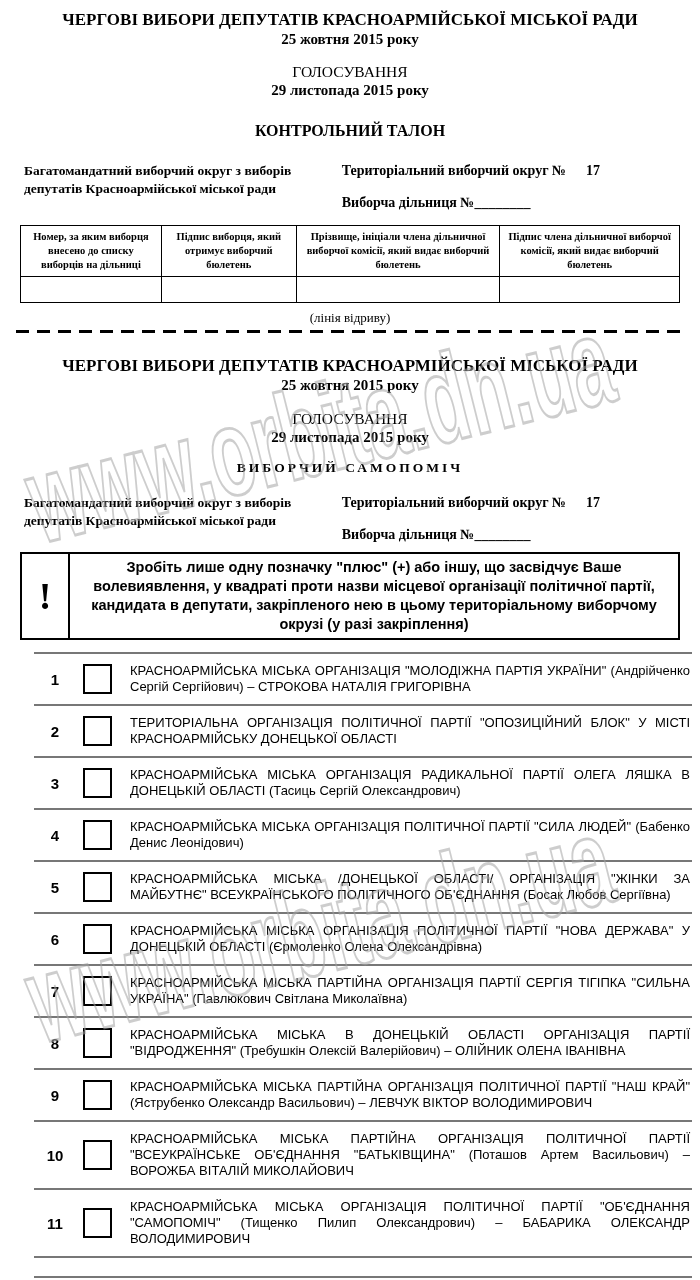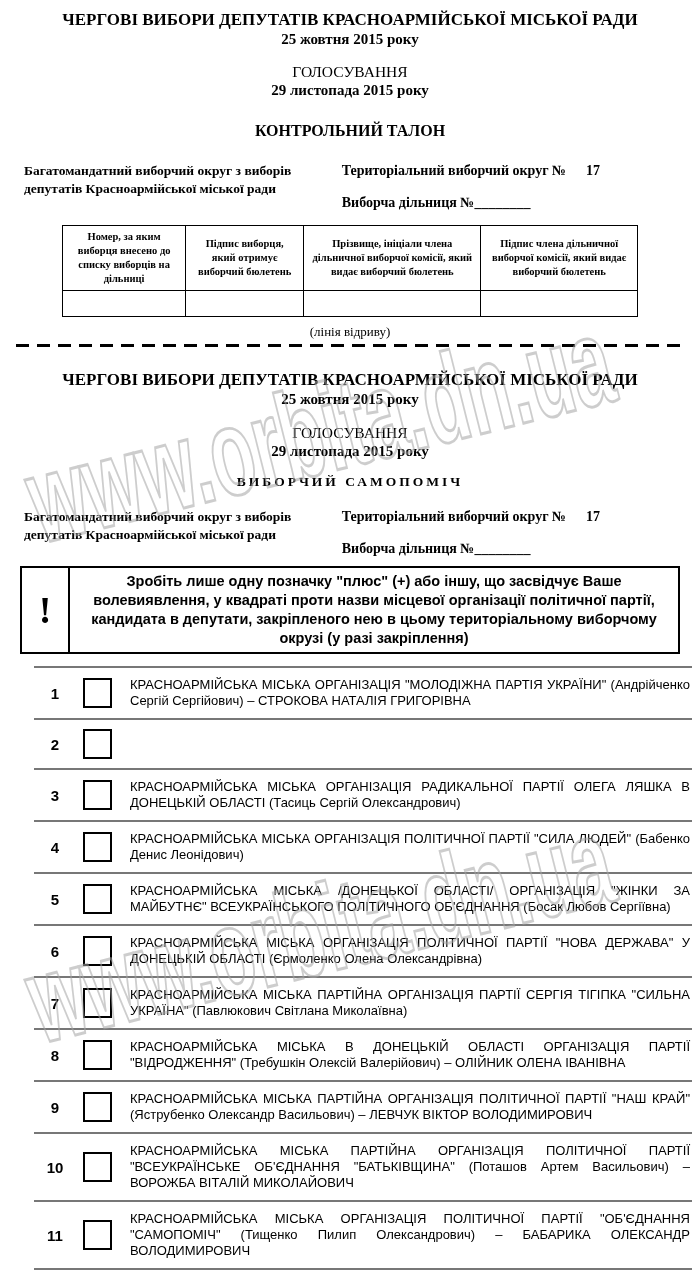--- a/index.html
+++ b/index.html
@@ -17,21 +17,21 @@
   .h-talon { font-size:16px; font-weight:700; line-height:20px; margin-top:21px; }
   .h-bul   { font-size:13.5px; font-weight:700; letter-spacing:3px; line-height:17px; margin-top:12px; }
   
   .district { display:flex; margin:21px 20px 0 24px; }
   .d-left  { width:46%; font-weight:700; font-size:13.5px; line-height:18px; }
   .d-right { width:54%; font-weight:700; font-size:14px; line-height:18px; padding-left:16px; box-sizing:border-box; }
   .d-right .row2 { margin-top:14px; }
   .d-num { margin-left:20px; }
   .mp { text-align:center; font-style:italic; font-size:12.5px; line-height:15px; margin-top:4px; }
   
-  table.coupon { width:576px; margin:13px auto 8px; border-collapse:collapse; table-layout:fixed; }
+  table.coupon { width:660px; margin:13px auto 8px; border-collapse:collapse; table-layout:fixed; }
   table.coupon td {
     border:1.5px solid #000; font-size:10.5px; font-weight:700; text-align:center;
     vertical-align:middle; padding:4px 8px; line-height:14px;
   }
   table.coupon td.empty { height:25px; padding:0; }
   .c1 { width:21%; } .c2 { width:20%; } .c3 { width:31.5%; } .c4 { width:27.5%; }
   .tear-label { font-size:13px; line-height:14px; margin-top:3px; }
   .tear-line { height:3px; margin:5px 16px 0;
     background:repeating-linear-gradient(to right,#000 0 13px,transparent 13px 21px); }
   .sec2 { margin-top:22px; }
@@ -138,20 +138,21 @@
     <div class="candidates" id="candidate-list">
   <div class="crow first">
     <div class="cnum">1</div>
     <div class="cbox"></div>
     <div class="ctext">КРАСНОАРМІЙСЬКА МІСЬКА ОРГАНІЗАЦІЯ "МОЛОДІЖНА ПАРТІЯ УКРАЇНИ" (Андрійченко Сергій Сергійович) – СТРОКОВА НАТАЛІЯ ГРИГОРІВНА</div>
   </div>
 
   <div class="crow">
     <div class="cnum">2</div>
     <div class="cbox"></div>
+    <div class="ctext">ТЕРИТОРІАЛЬНА ОРГАНІЗАЦІЯ ПОЛІТИЧНОЇ ПАРТІЇ "ОПОЗИЦІЙНИЙ БЛОК" У МІСТІ КРАСНОАРМІЙСЬКУ ДОНЕЦЬКОЇ ОБЛАСТІ</div>
   </div>
 
   <div class="crow">
     <div class="cnum">3</div>
     <div class="cbox"></div>
     <div class="ctext">КРАСНОАРМІЙСЬКА МІСЬКА ОРГАНІЗАЦІЯ РАДИКАЛЬНОЇ ПАРТІЇ ОЛЕГА ЛЯШКА В ДОНЕЦЬКІЙ ОБЛАСТІ (Тасиць Сергій Олександрович)</div>
   </div>
 
   <div class="crow">
     <div class="cnum">4</div>

